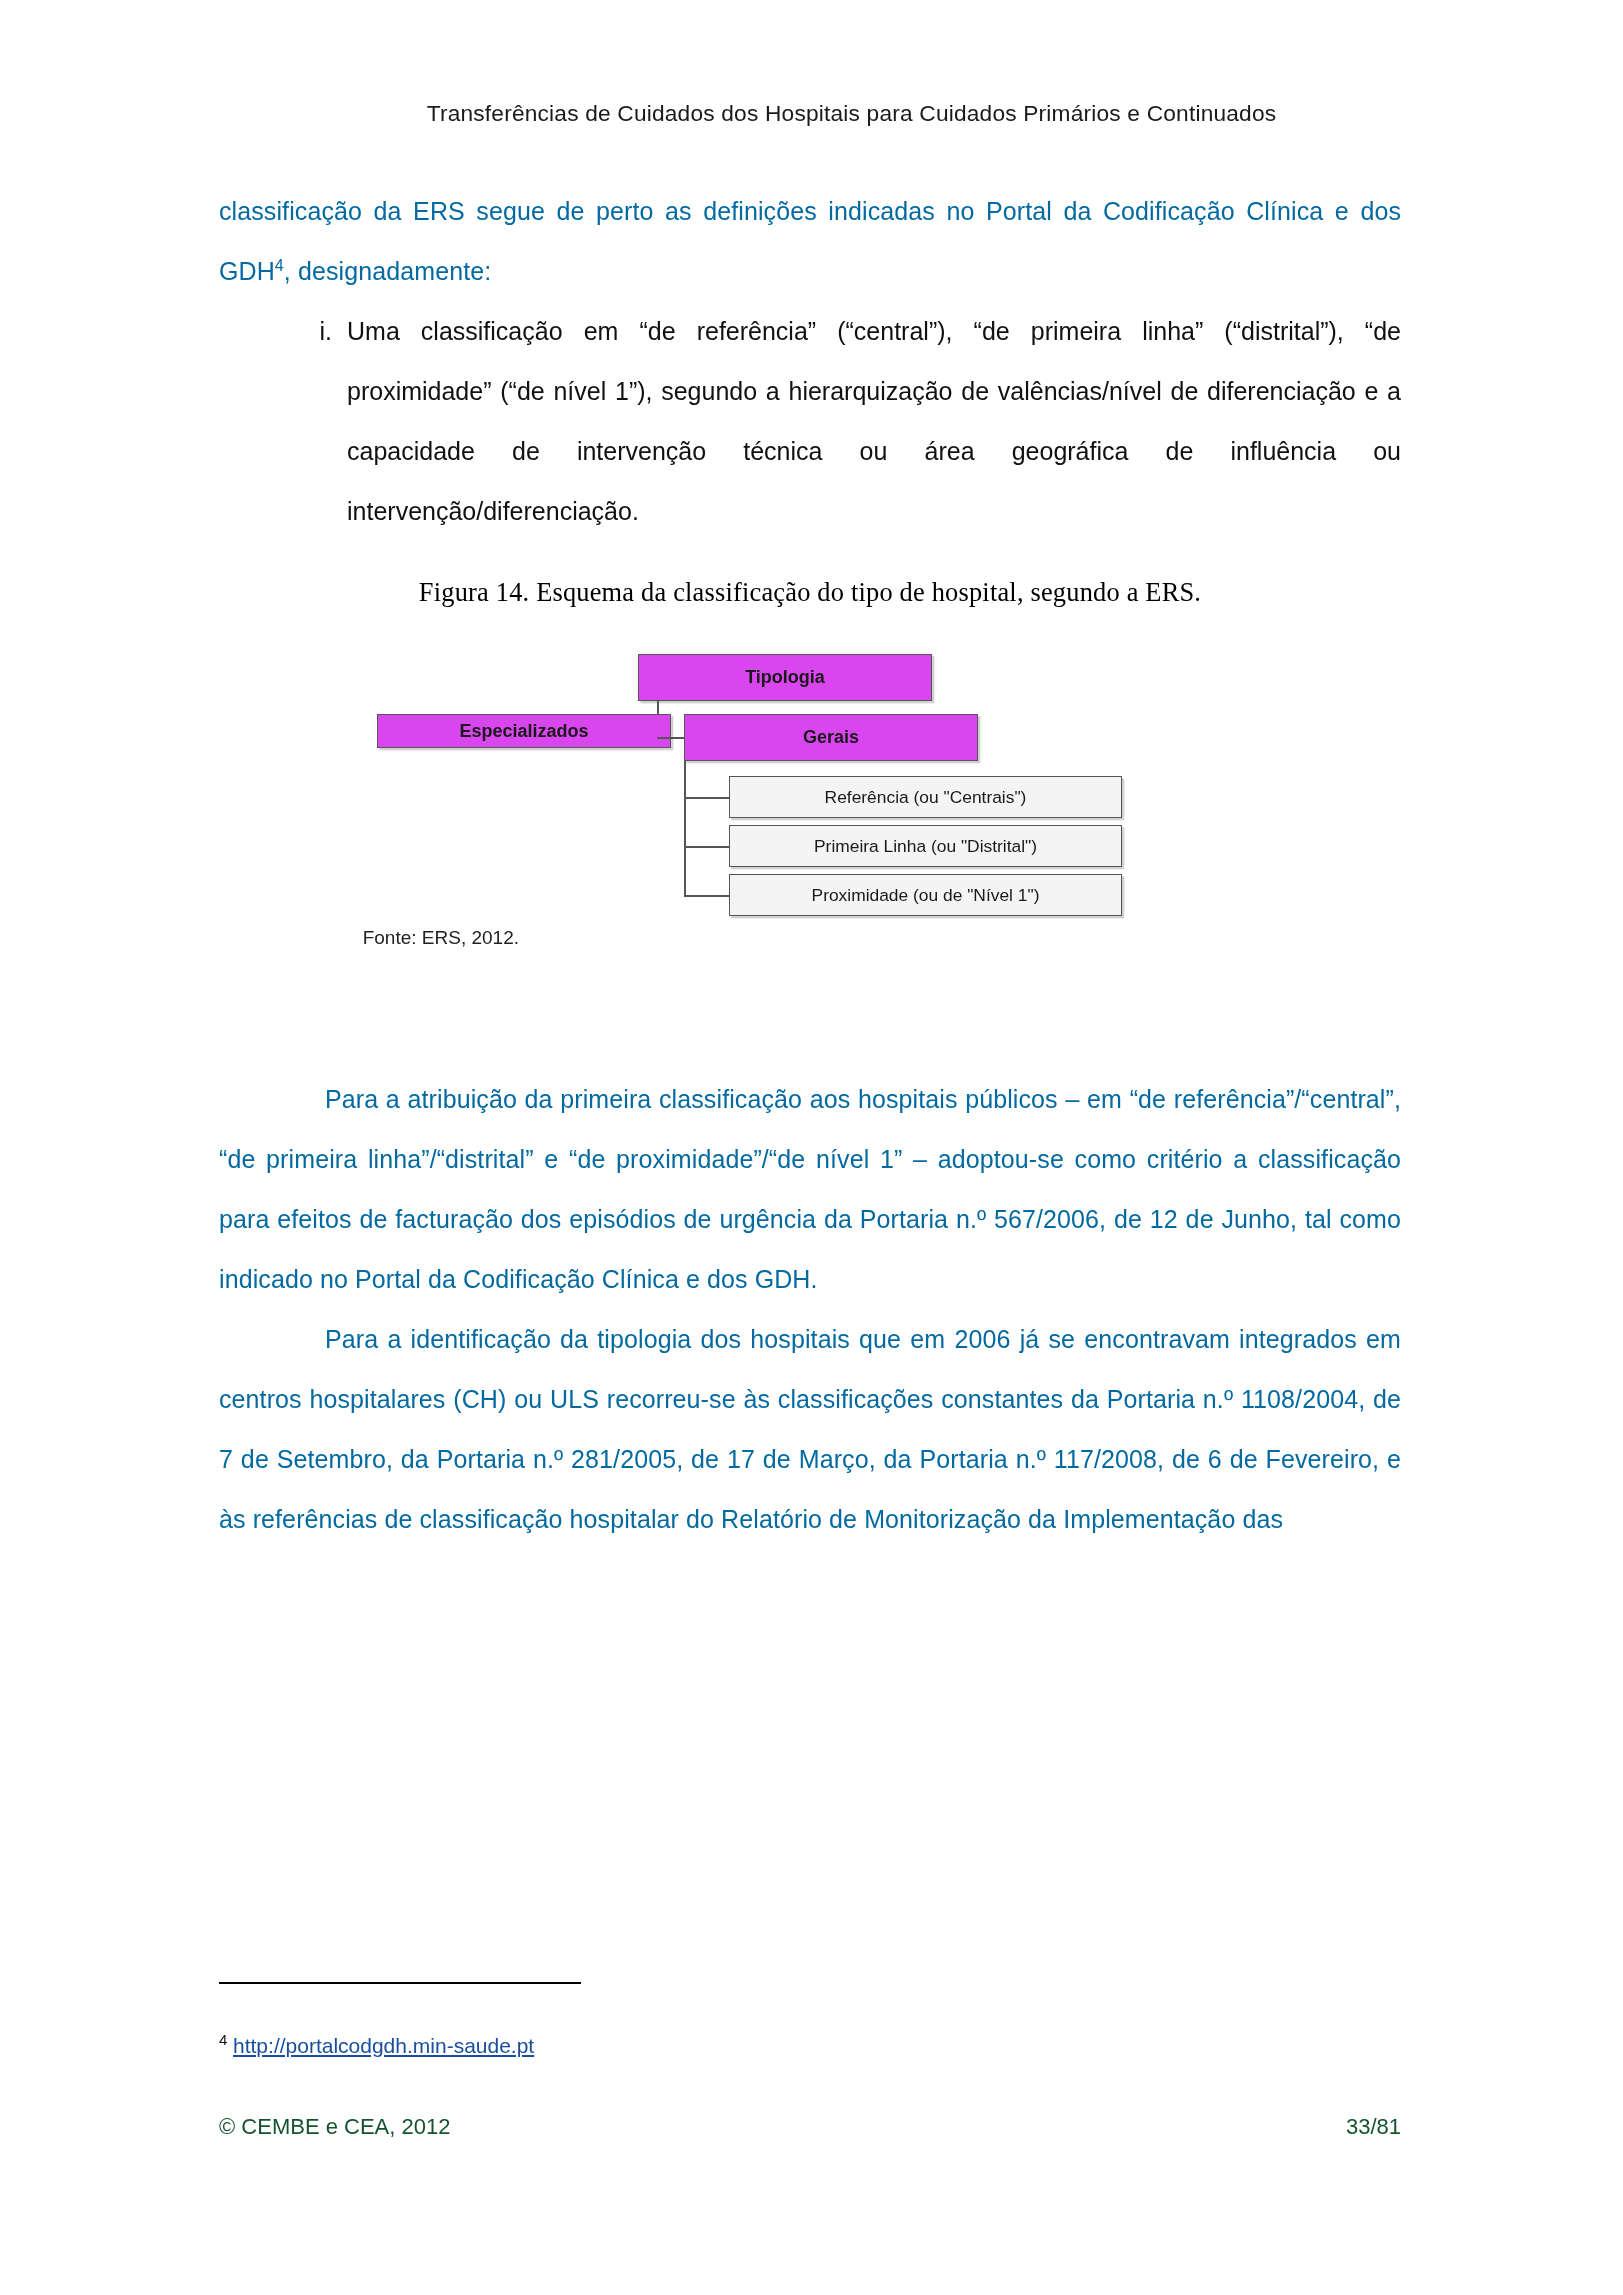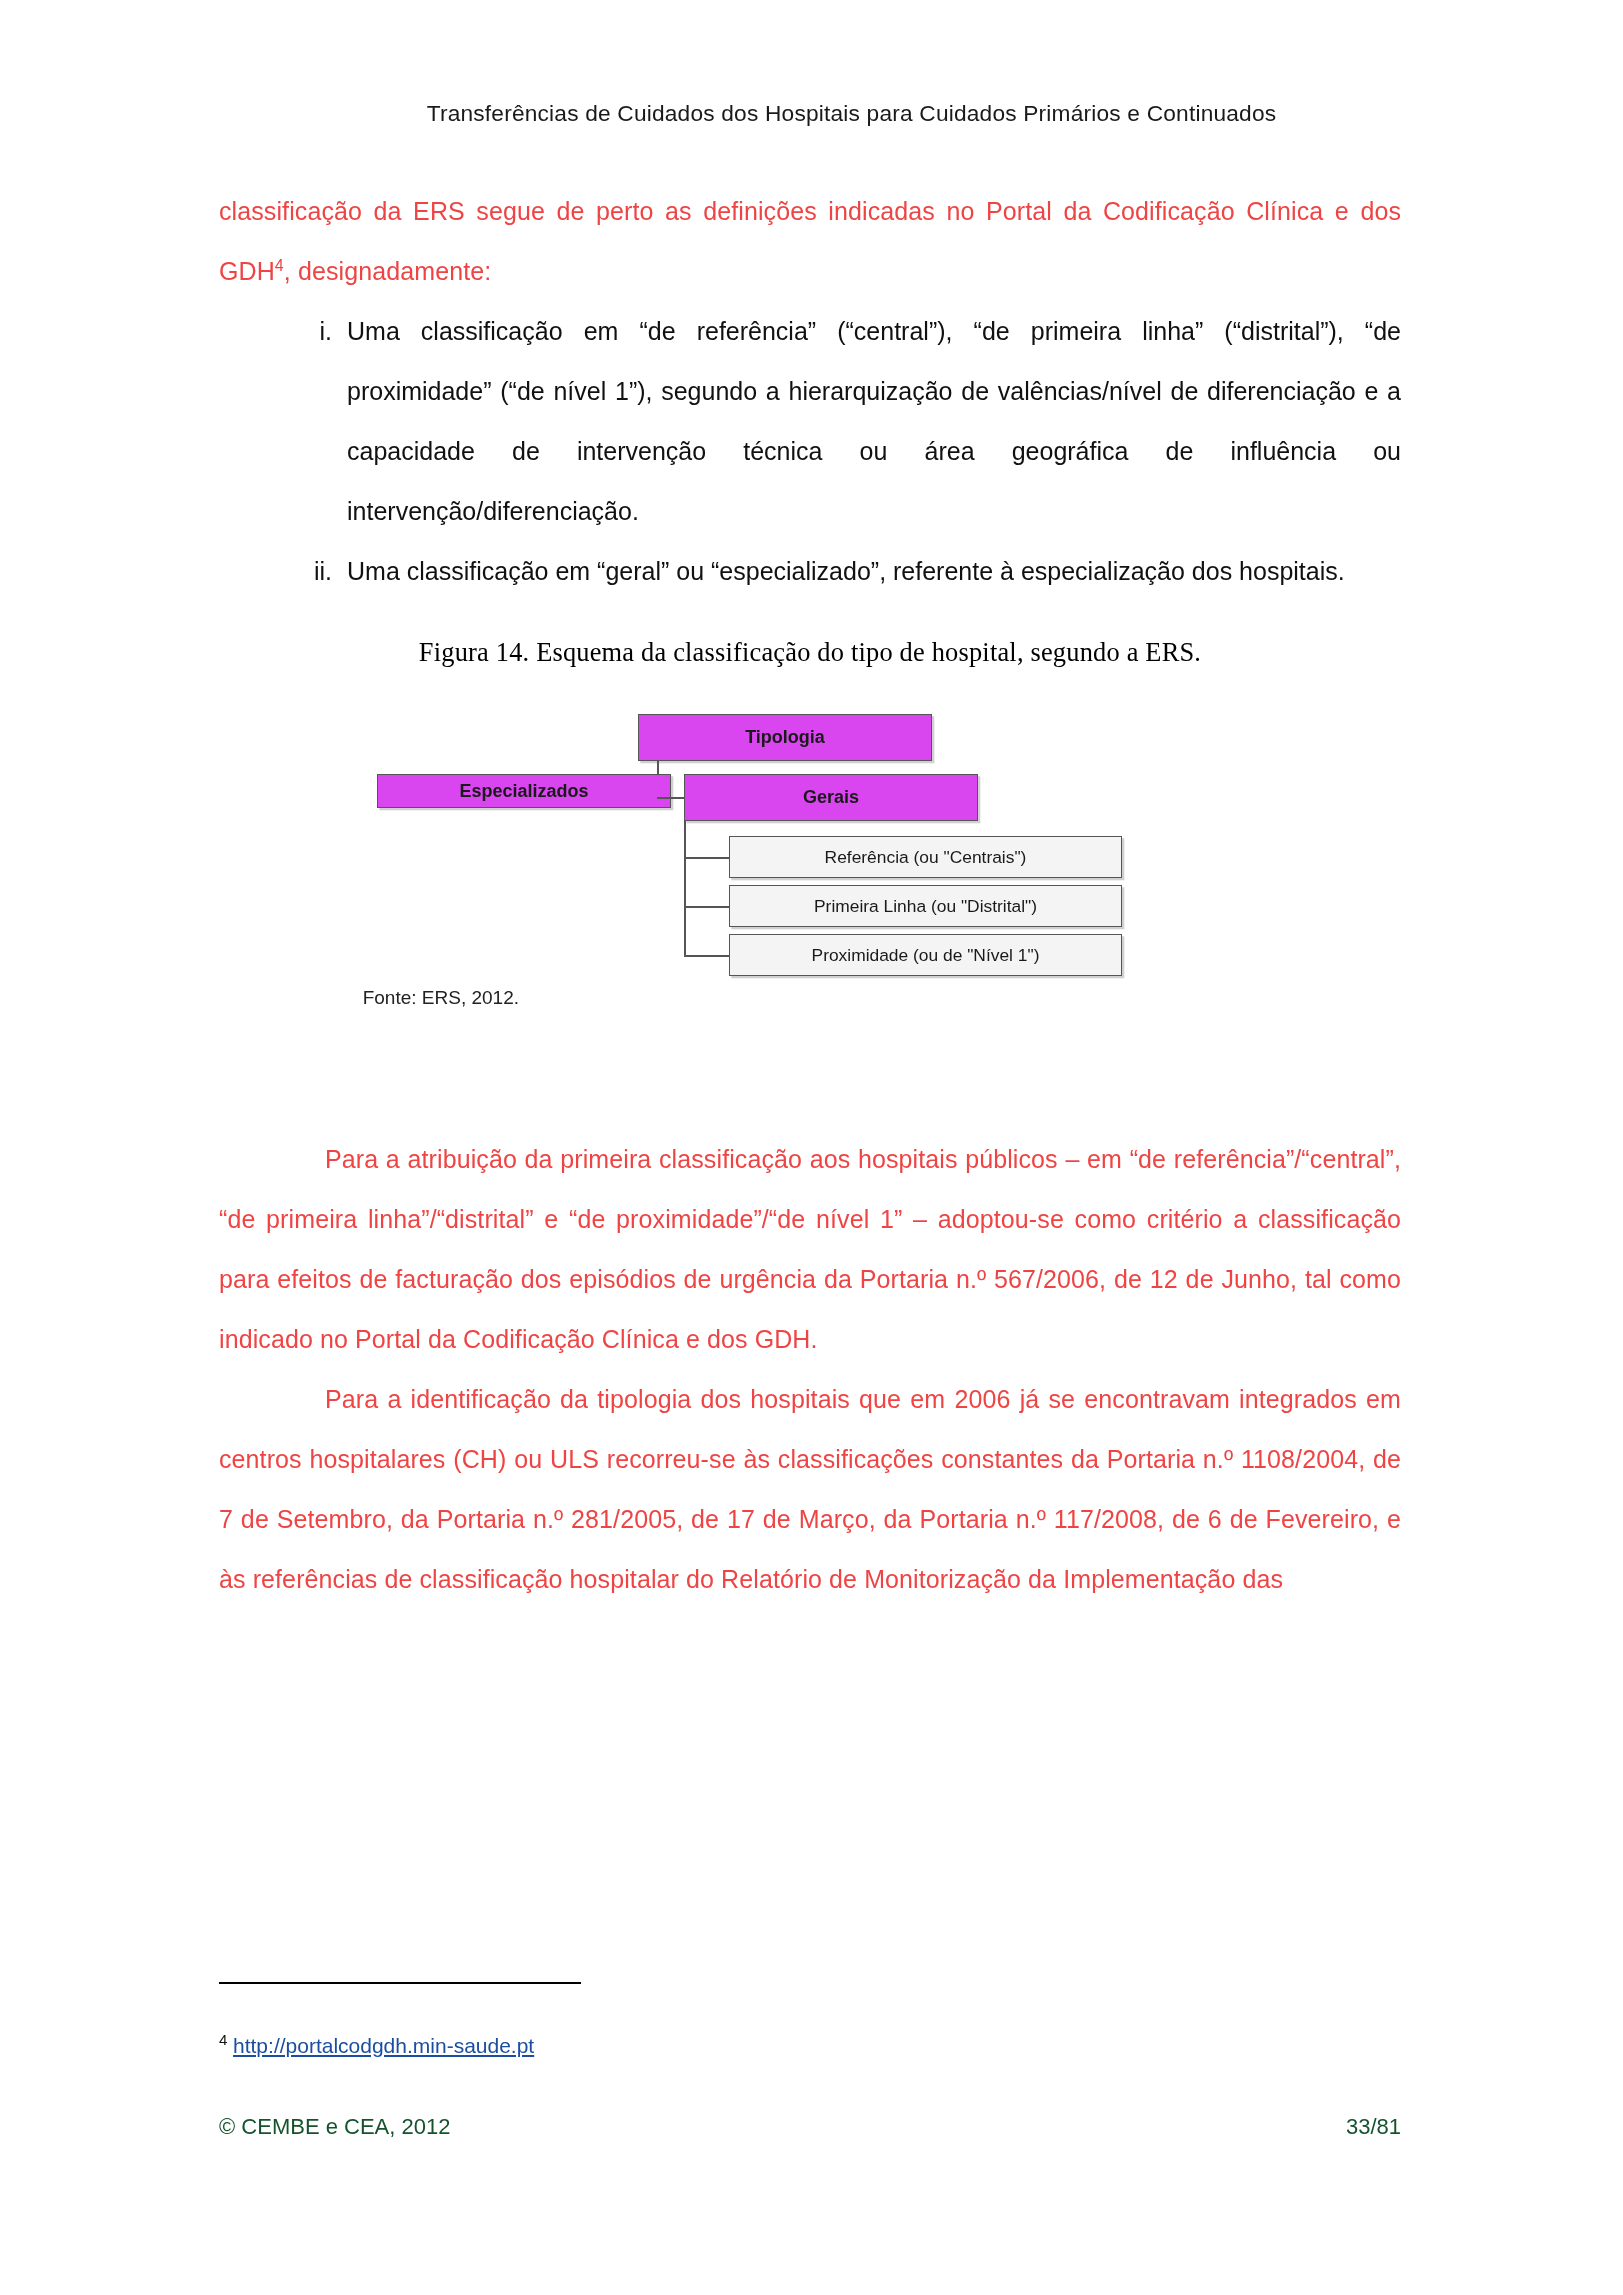--- a/index.html
+++ b/index.html
@@ -37,21 +37,21 @@
     position: absolute;
     top: 181px;
     left: 219px;
     width: 1182px;
   }
   p.body-text {
     font-size: 25px;
     line-height: 60px;
     text-align: justify;
     margin: 0 0 0 0;
-    color: #ef4444;
+    color: #0369a1;
     letter-spacing: 0.1px;
   }
   p.body-text.indent {
     text-indent: 106px;
   }
   sup.fn {
     font-size: 16px;
     vertical-align: super;
     line-height: 0;
   }
@@ -169,24 +169,20 @@
 
   <div class="content">
 
     <p class="body-text"><span>classificação da ERS segue de perto as definições indicadas no Portal da Codificação Clínica e dos GDH</span><sup class="fn">4</sup><span>, designadamente:</span></p>
 
     <ol class="roman">
       <li>
         <span class="marker">i.</span>
         <span>Uma classificação em “de referência” (“central”), “de primeira linha” (“distrital”), “de proximidade” (“de nível 1”), segundo a hierarquização de valências/nível de diferenciação e a capacidade de intervenção técnica ou área geográfica de influência ou intervenção/diferenciação.</span>
       </li>
-      <li>
-        <span class="marker">ii.</span>
-        <span>Uma classificação em “geral” ou “especializado”, referente à especialização dos hospitais.</span>
-      </li>
     </ol>
 
     <div class="fig-caption">Figura 14. Esquema da classificação do tipo de hospital, segundo a ERS.</div>
 
     <div class="figure">
 
       <div class="fig-box" style="left:298px; top:13.6px; width:294px; height:47px;">Tipologia</div>
 
       <div class="fig-line" style="left:317px; top:60px; width:1.5px; height:36px;"></div>
 

